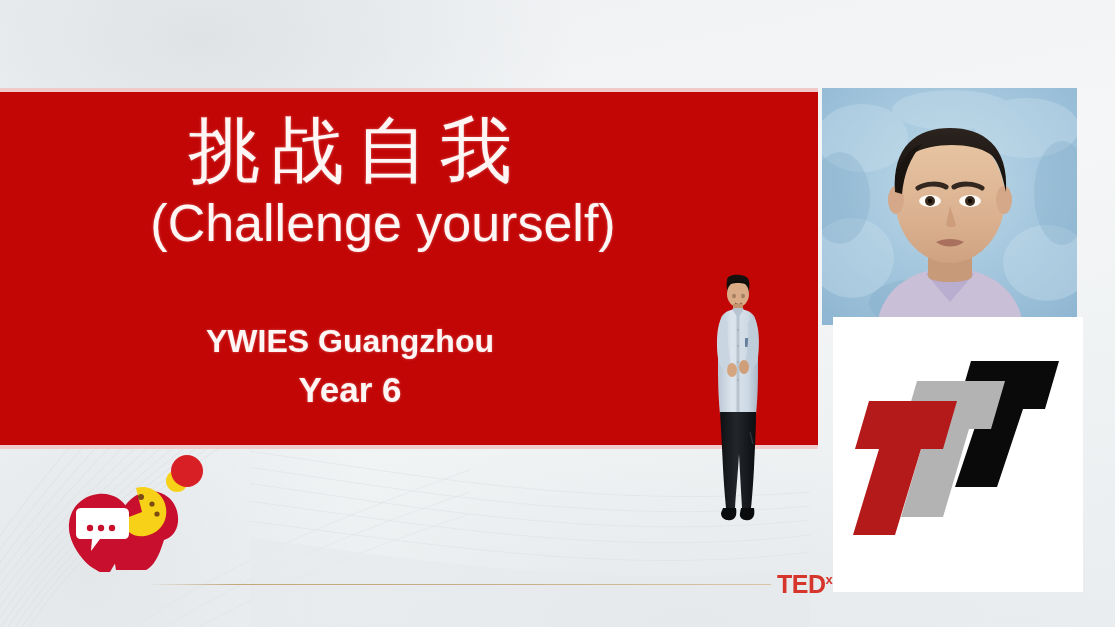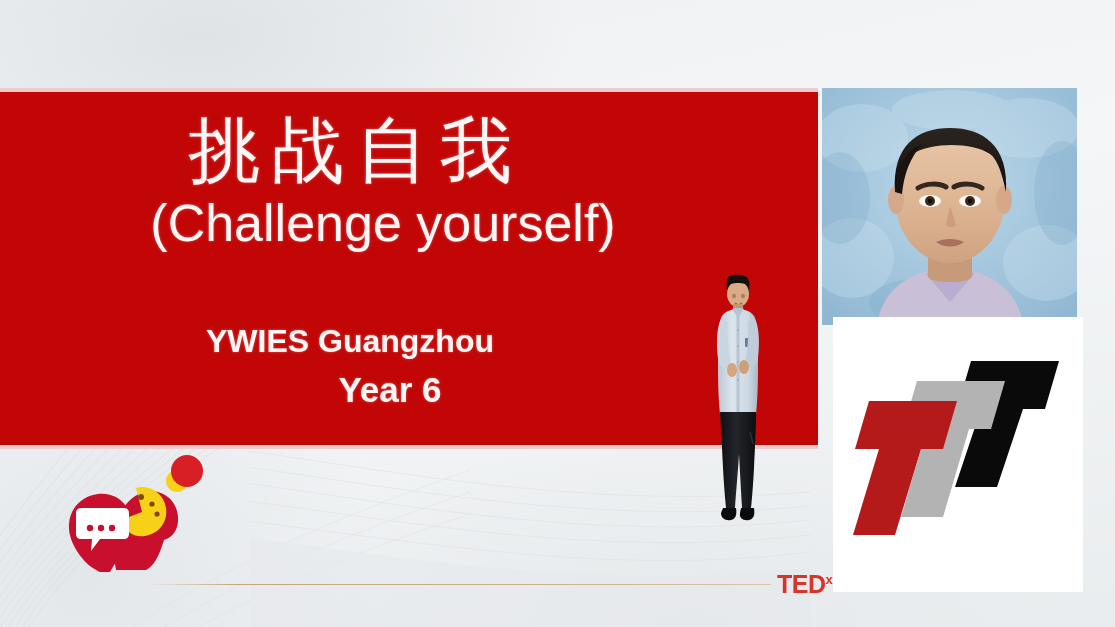--- a/index.html
+++ b/index.html
@@ -119,21 +119,20 @@
   }
   .subtitle-2 {
     position: absolute;
     left: 0;
     top: 280px;
     width: 700px;
     font-size: 35px;
     line-height: 1;
     font-weight: 700;
     text-shadow: 0 0 3px rgba(255,210,210,.4);
-    margin-left: 40px;
   }
 
   
   .portrait {
     position: absolute;
     left: 822px;
     top: 88px;
     width: 255px;
     height: 237px;
     z-index: 2;

